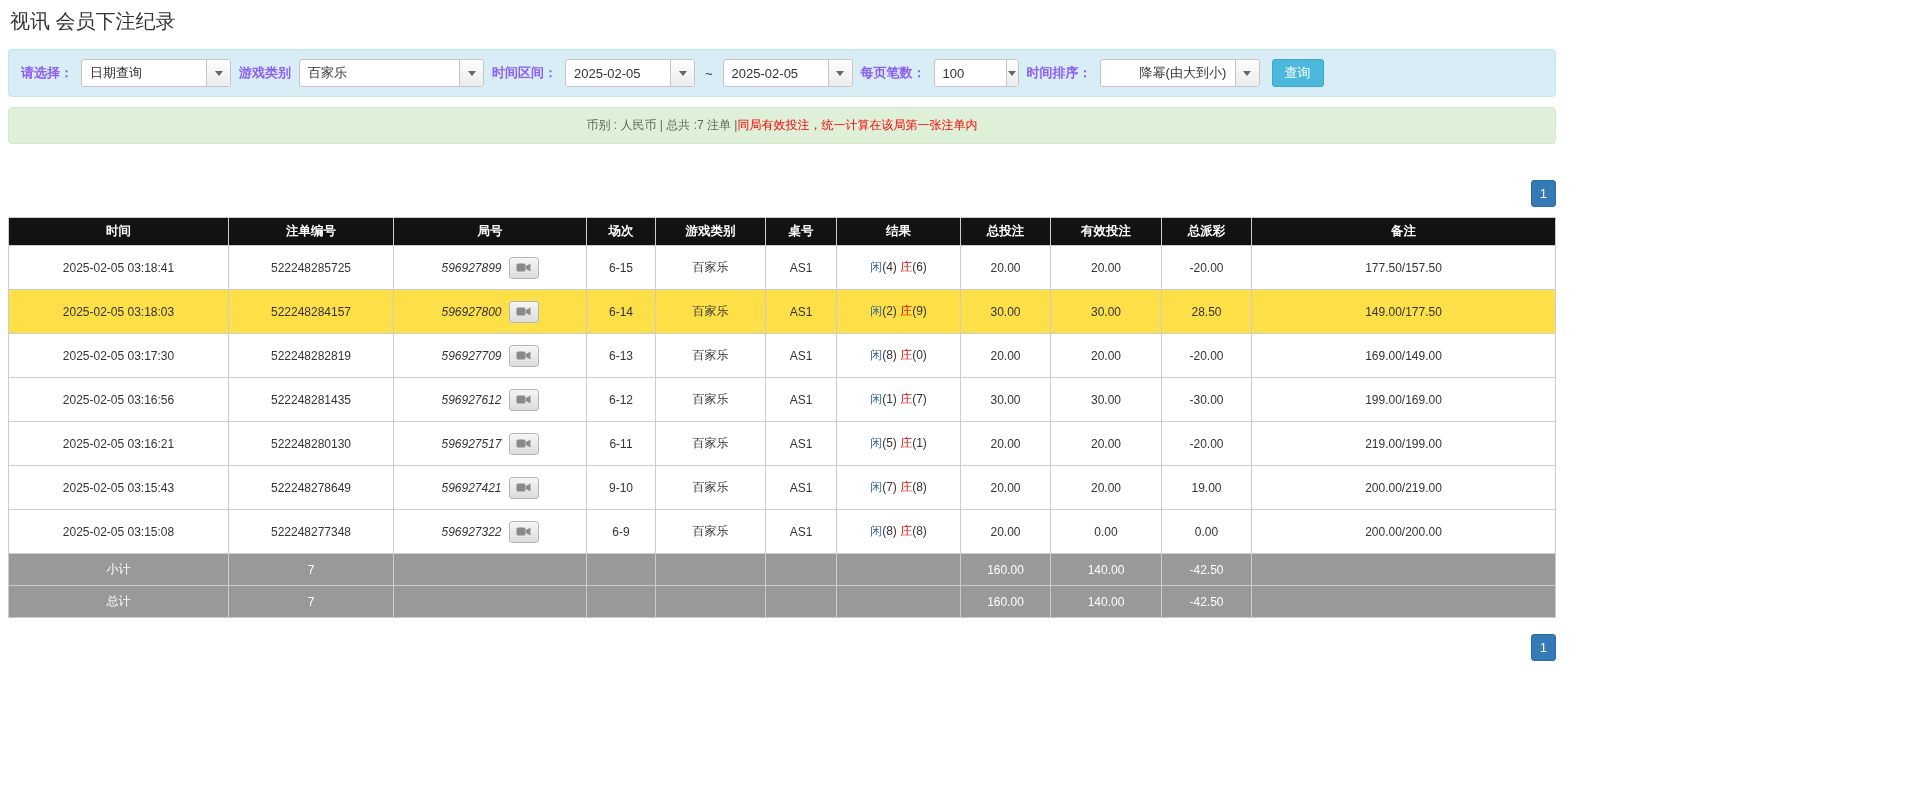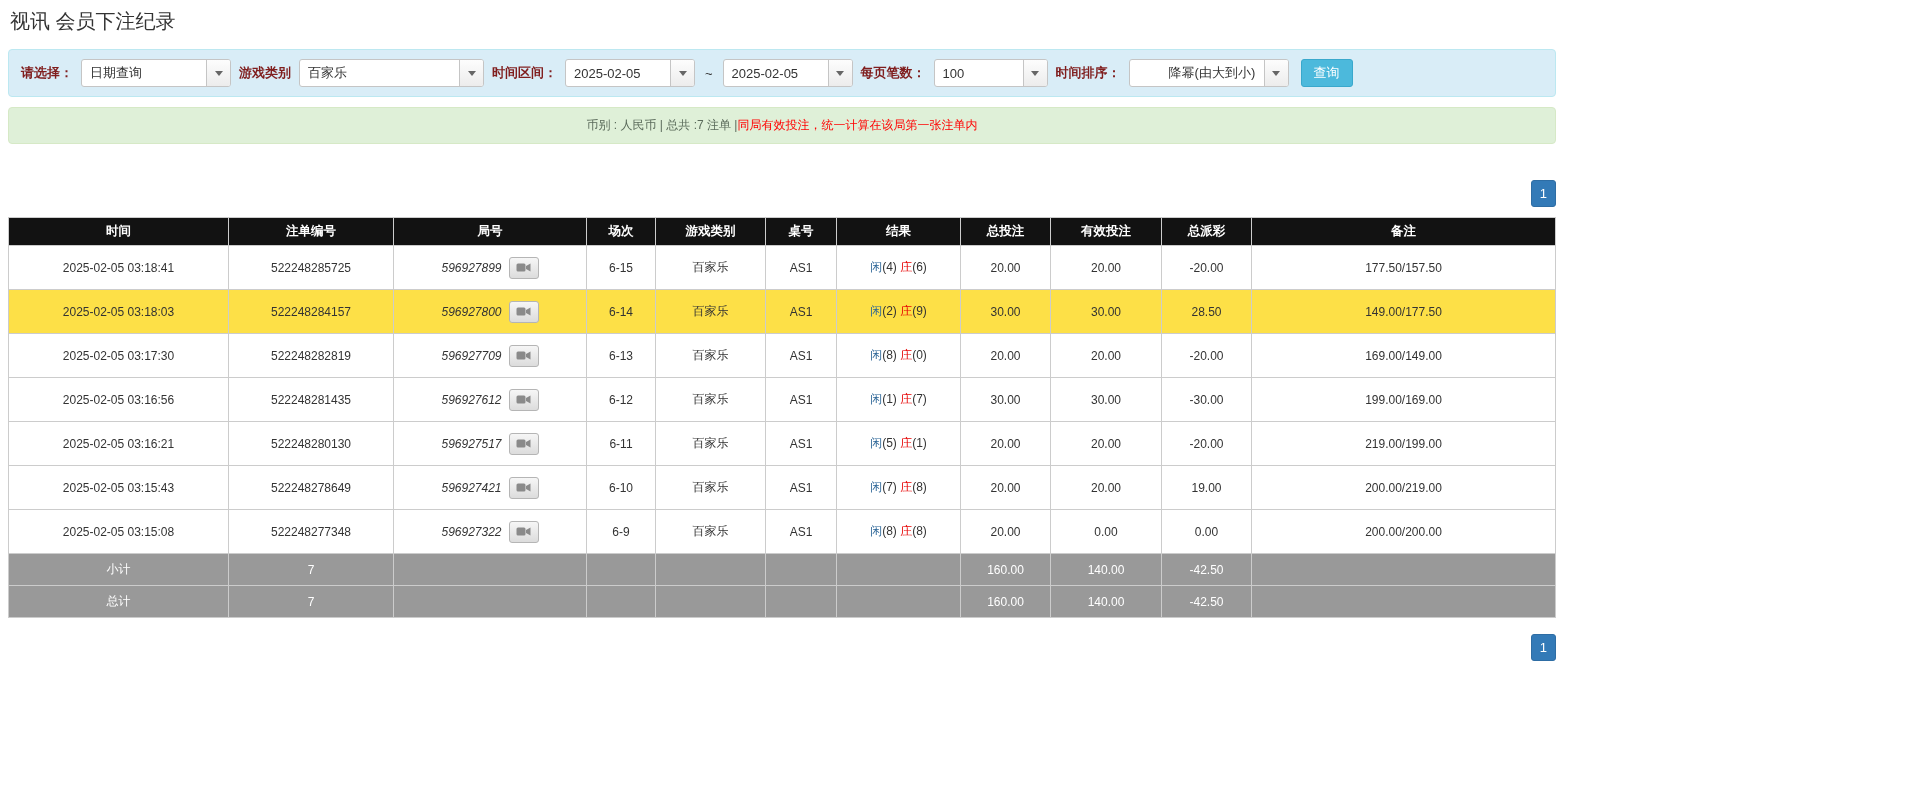--- a/index.html
+++ b/index.html
@@ -12,34 +12,34 @@
   .page { width: 1548px; margin: 0 0 0 8px; padding-top: 6px; }
 
   .page-title { font-size: 20px; font-weight: 500; color: #333; margin: 2px 0 14px 2px; }
 
   
   .filter-bar {
     background: #d9edf7; border: 1px solid #bce8f1; border-radius: 4px;
     padding: 9px 12px; display: flex; align-items: center; gap: 8px;
     font-size: 13px; white-space: nowrap;
   }
-  .flabel { color: #7f1d1d; font-weight: bold; }
+  .flabel { color: #8b5cf6; font-weight: bold; }
   .combo {
     display: inline-flex; align-items: center; background: #fff;
     border: 1px solid #c5c5c5; border-radius: 3px; height: 28px; overflow: hidden;
   }
   .combo-text { flex: 1; padding: 0 8px; font-size: 13px; color: #333; text-align: left; }
   .combo-btn {
     width: 24px; height: 100%; border-left: 1px solid #c5c5c5;
     background: linear-gradient(#fdfdfd, #ececec);
     display: flex; align-items: center; justify-content: center; cursor: pointer;
   }
   .caret { width: 0; height: 0; border-left: 4px solid transparent; border-right: 4px solid transparent; border-top: 5px solid #666; }
   .w-query { width: 150px; } .w-game { width: 185px; } .w-date { width: 130px; }
-  .w-perpage { width: 114px; gap: 34px; } .w-sort { width: 160px; padding-left: 31px; }
+  .w-perpage { width: 85px; gap: 34px; } .w-sort { width: 160px; padding-left: 31px; }
   .tilde { color: #333; margin: 0 2px; }
   .search-btn {
     height: 28px; padding: 0 12px; margin-left: 4px;
     background: #4cb9dc; border: 1px solid #39a8cc; border-radius: 3px;
     color: #fff; font-size: 13px; cursor: pointer;
   }
 
   
   .info-bar {
     margin-top: 10px; background: #dff0d8; border: 1px solid #d6e9c6; border-radius: 4px;
@@ -289,21 +289,21 @@
           <td>522248278649</td>
           <td><span class="round-wrap">
               <span>596927421</span>
               <button class="video-btn">
                 <svg width="15" height="11" viewBox="0 0 15 11">
                   <rect x="0.5" y="1.5" width="9" height="8" rx="1.5" fill="#8a8a8a"></rect>
                   <path d="M10 4 L14.5 1.5 V9.5 L10 7 Z" fill="#8a8a8a"></path>
                 </svg>
               </button>
             </span></td>
-          <td>6-10</td>
+          <td>9-10</td>
           <td>百家乐</td>
           <td>AS1</td>
           <td><span class="player">闲</span><span>(7)</span> <span class="banker">庄</span><span>(8)</span></td>
           <td class="blue">20.00</td>
           <td>20.00</td>
           <td>19.00</td>
           <td>200.00/219.00</td>
         </tr>
         <tr>
           <td>2025-02-05 03:15:08</td>

